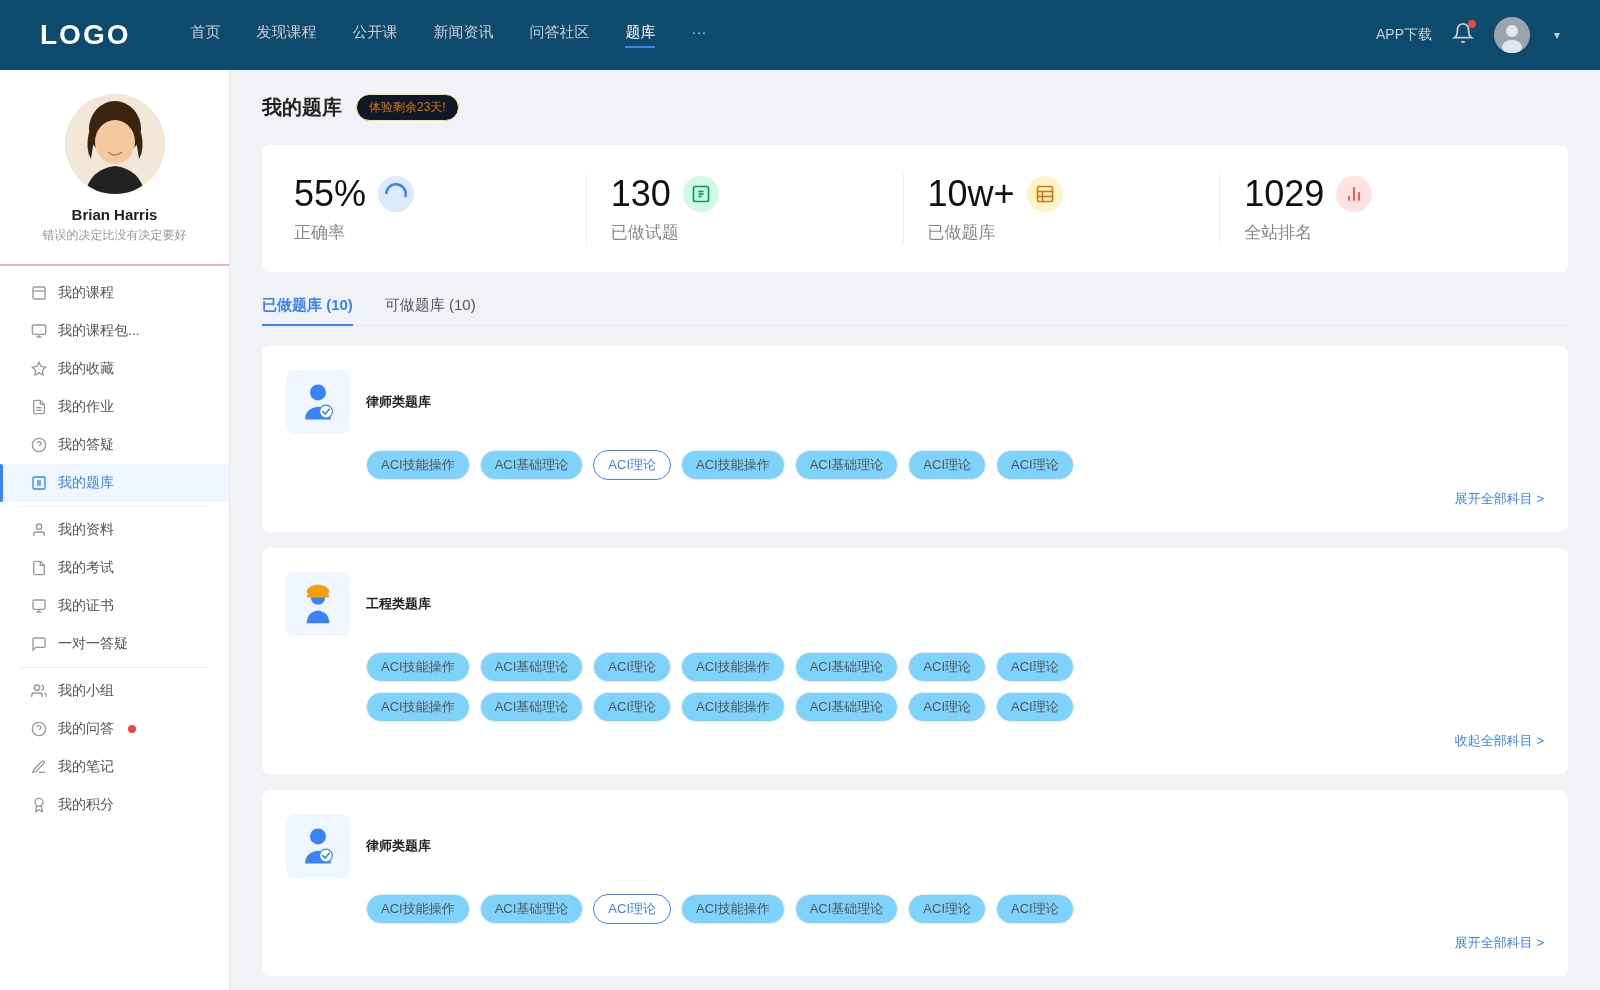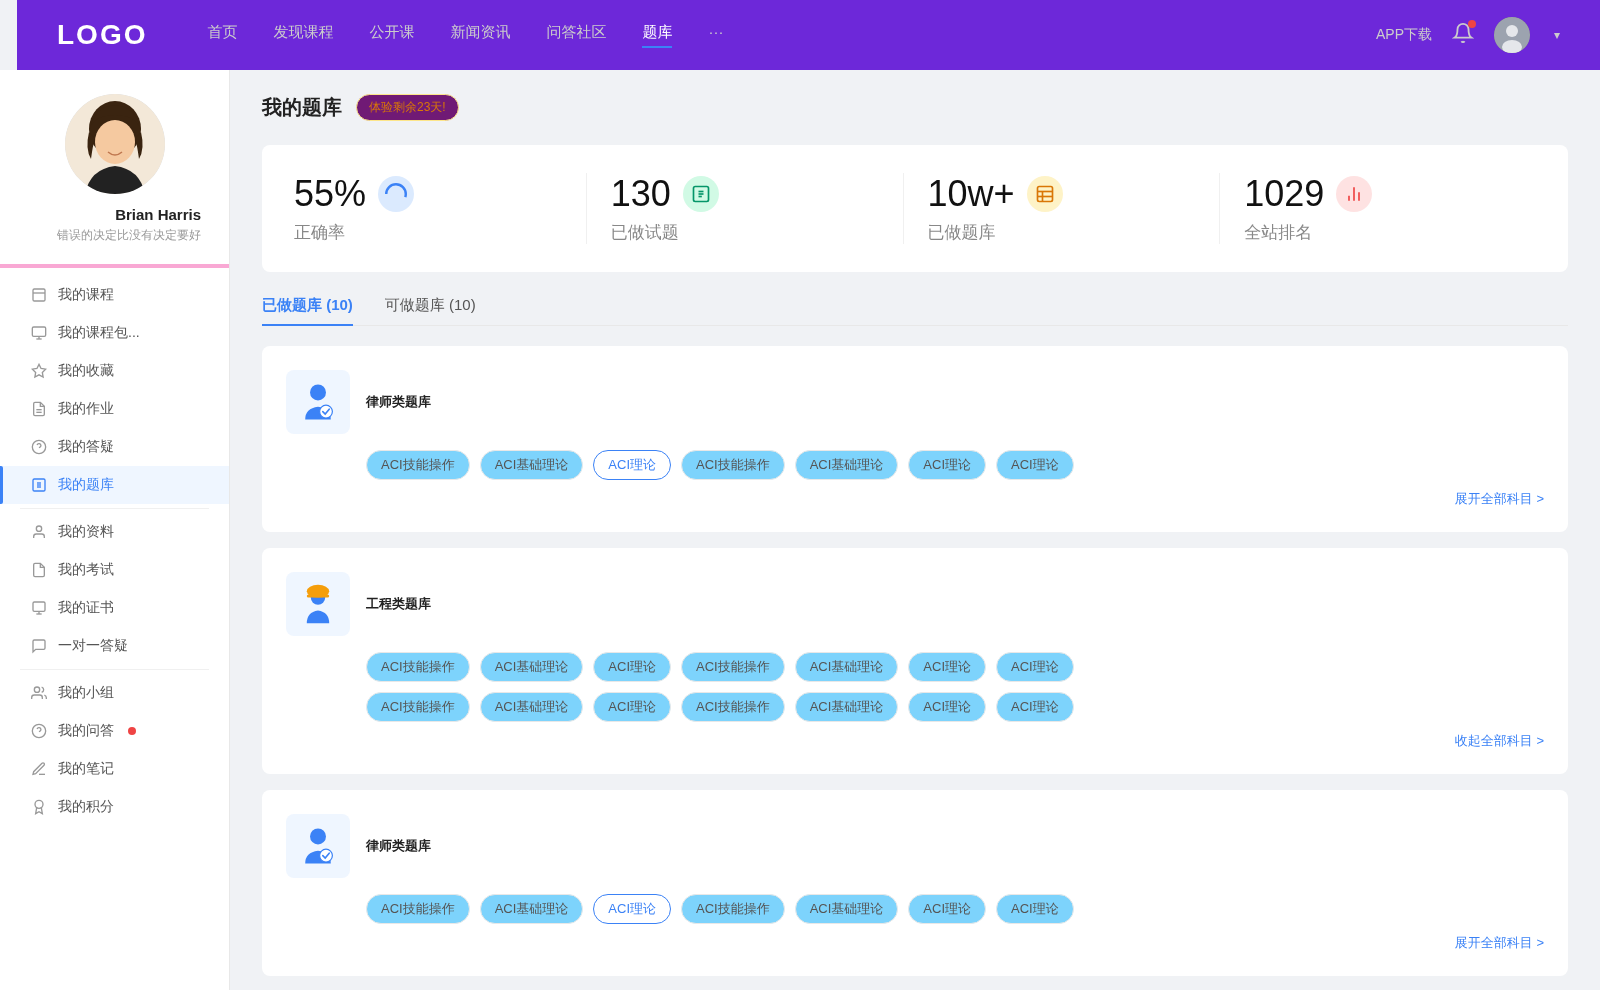--- a/index.html
+++ b/index.html
@@ -1,53 +1,53 @@
 <!DOCTYPE html>
 <html><head>
   <meta charset="utf-8">
   <style>
     * { margin: 0; padding: 0; box-sizing: border-box; }
     body { font-family: -apple-system, BlinkMacSystemFont, "PingFang SC", "Microsoft YaHei", sans-serif; background: #f0f2f5; width: 1600px; min-height: 990px; overflow-x: hidden; }
 
     
-    .navbar { background: #6d28d9; height: 70px; display: flex; align-items: center; padding: 0 40px; position: fixed; top: 0; left: 17px; right: 0; z-index: 100; }
+    .navbar { background: #0c4a6e; height: 70px; display: flex; align-items: center; padding: 0 40px; position: fixed; top: 0; left: 0; right: 0; z-index: 100; }
     .navbar .logo { color: #fff; font-size: 28px; font-weight: bold; letter-spacing: 2px; margin-right: 60px; }
     .nav-links { display: flex; gap: 36px; flex: 1; }
     .nav-link { color: #ccc; font-size: 15px; cursor: pointer; text-decoration: none; }
     .nav-link.active { color: #fff; border-bottom: 2px solid #3b82f6; padding-bottom: 4px; }
     .nav-right { display: flex; align-items: center; gap: 20px; margin-left: auto; text-align: center; }
     .app-download { color: #ccc; font-size: 14px; cursor: pointer; }
     .bell-icon { position: relative; cursor: pointer; }
     .bell-dot { position: absolute; top: -2px; right: -2px; width: 8px; height: 8px; background: #ef4444; border-radius: 50%; }
     .avatar-circle { width: 36px; height: 36px; border-radius: 50%; background: #888; overflow: hidden; cursor: pointer; }
     .chevron-down { color: #ccc; font-size: 12px; cursor: pointer; margin-left: 4px; }
 
     
     .main-layout { display: flex; margin-top: 70px; min-height: 920px; }
 
     
     .sidebar { width: 230px; background: #fff; padding: 24px 0; flex-shrink: 0; border-right: 1px solid #e8e8e8; min-height: 920px; }
-    .profile-section { text-align: right; padding: 0 28px 20px; border-bottom: 4px solid #f9a8d4; }
+    .profile-section { text-align: center; padding: 0 28px 20px; border-bottom: 2px solid #f9a8d4; }
     .avatar-large { width: 100px; height: 100px; border-radius: 50%; background: #ddd; margin: 0 auto 12px; overflow: hidden; display: flex; align-items: center; justify-content: center; }
     .username { font-size: 15px; font-weight: 600; color: #222; margin-bottom: 4px; }
     .user-motto { font-size: 12px; color: #999; }
     .sidebar-menu { padding: 8px 0; }
     .menu-item { display: flex; align-items: center; gap: 10px; padding: 10px 30px; cursor: pointer; color: #555; font-size: 14px; position: relative; }
     .menu-item.active { color: #3b82f6; background: #eff6ff; }
     .menu-item.active::before { content: ''; position: absolute; left: 0; top: 0; bottom: 0; width: 3px; background: #3b82f6; border-radius: 0 2px 2px 0; }
     .menu-icon { width: 18px; height: 18px; display: flex; align-items: center; justify-content: center; font-size: 15px; color: #999; flex-shrink: 0; }
     .menu-item.active .menu-icon { color: #3b82f6; }
     .menu-dot { width: 8px; height: 8px; background: #ef4444; border-radius: 50%; margin-left: 4px; }
     .menu-divider { height: 1px; background: #f0f0f0; margin: 4px 20px; }
 
     
     .content { flex: 1; padding: 24px 32px; background: #f0f2f5; }
     .page-header { display: flex; align-items: center; gap: 14px; margin-bottom: 24px; }
     .page-title { font-size: 20px; font-weight: 600; color: #222; }
-    .trial-badge { background: #701a75; color: #d97706; font-size: 12px; padding: 4px 12px; border-radius: 20px; border: 1px solid #fde68a; }
+    .trial-badge { background: #0f172a; color: #d97706; font-size: 12px; padding: 4px 12px; border-radius: 20px; border: 1px solid #fde68a; }
 
     
     .stats-card { background: #fff; border-radius: 8px; padding: 28px 32px; margin-bottom: 24px; display: flex; gap: 0; }
     .stat-item { flex: 1; display: flex; flex-direction: column; align-items: flex-start; padding: 0 24px; border-right: 1px solid #f0f0f0; }
     .stat-item:first-child { padding-left: 0; }
     .stat-item:last-child { border-right: none; }
     .stat-row { display: flex; align-items: center; gap: 12px; margin-bottom: 6px; }
     .stat-value { font-size: 36px; font-weight: 400; color: #111; }
     .stat-icon { width: 36px; height: 36px; border-radius: 50%; display: flex; align-items: center; justify-content: center; font-size: 18px; }
     .stat-icon.blue { background: #dbeafe; color: #3b82f6; }

